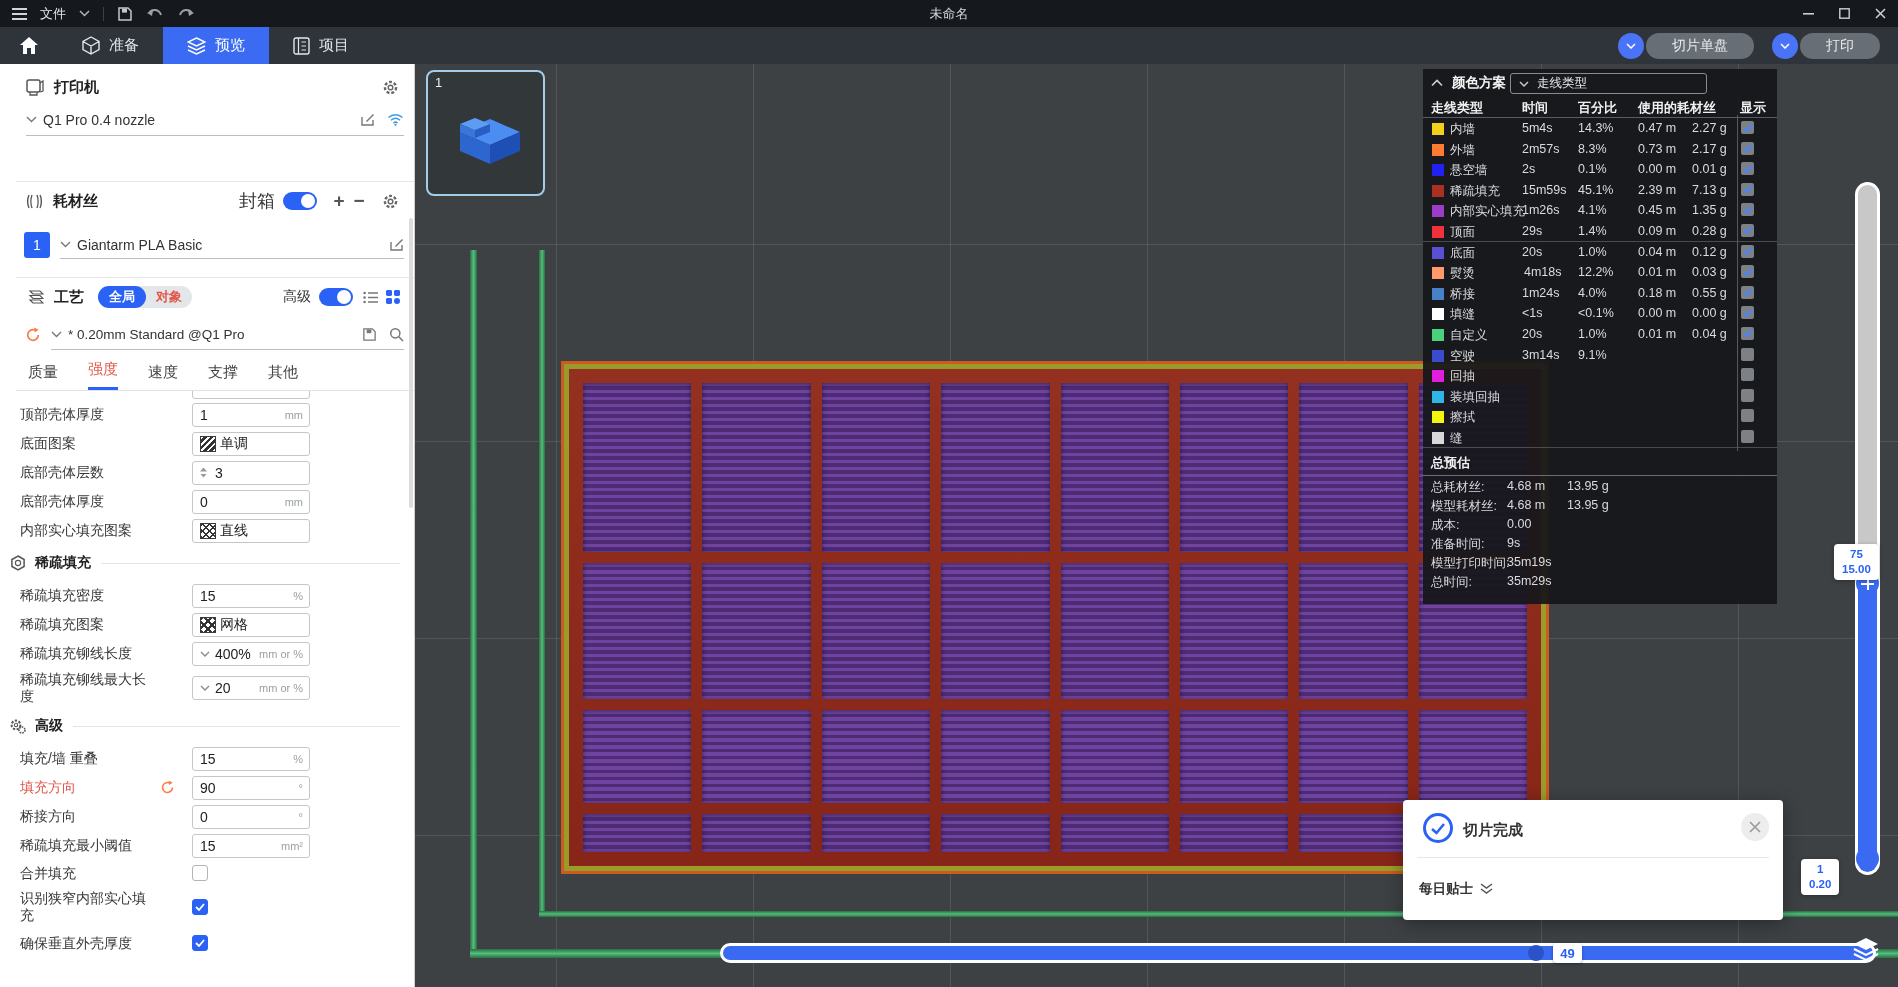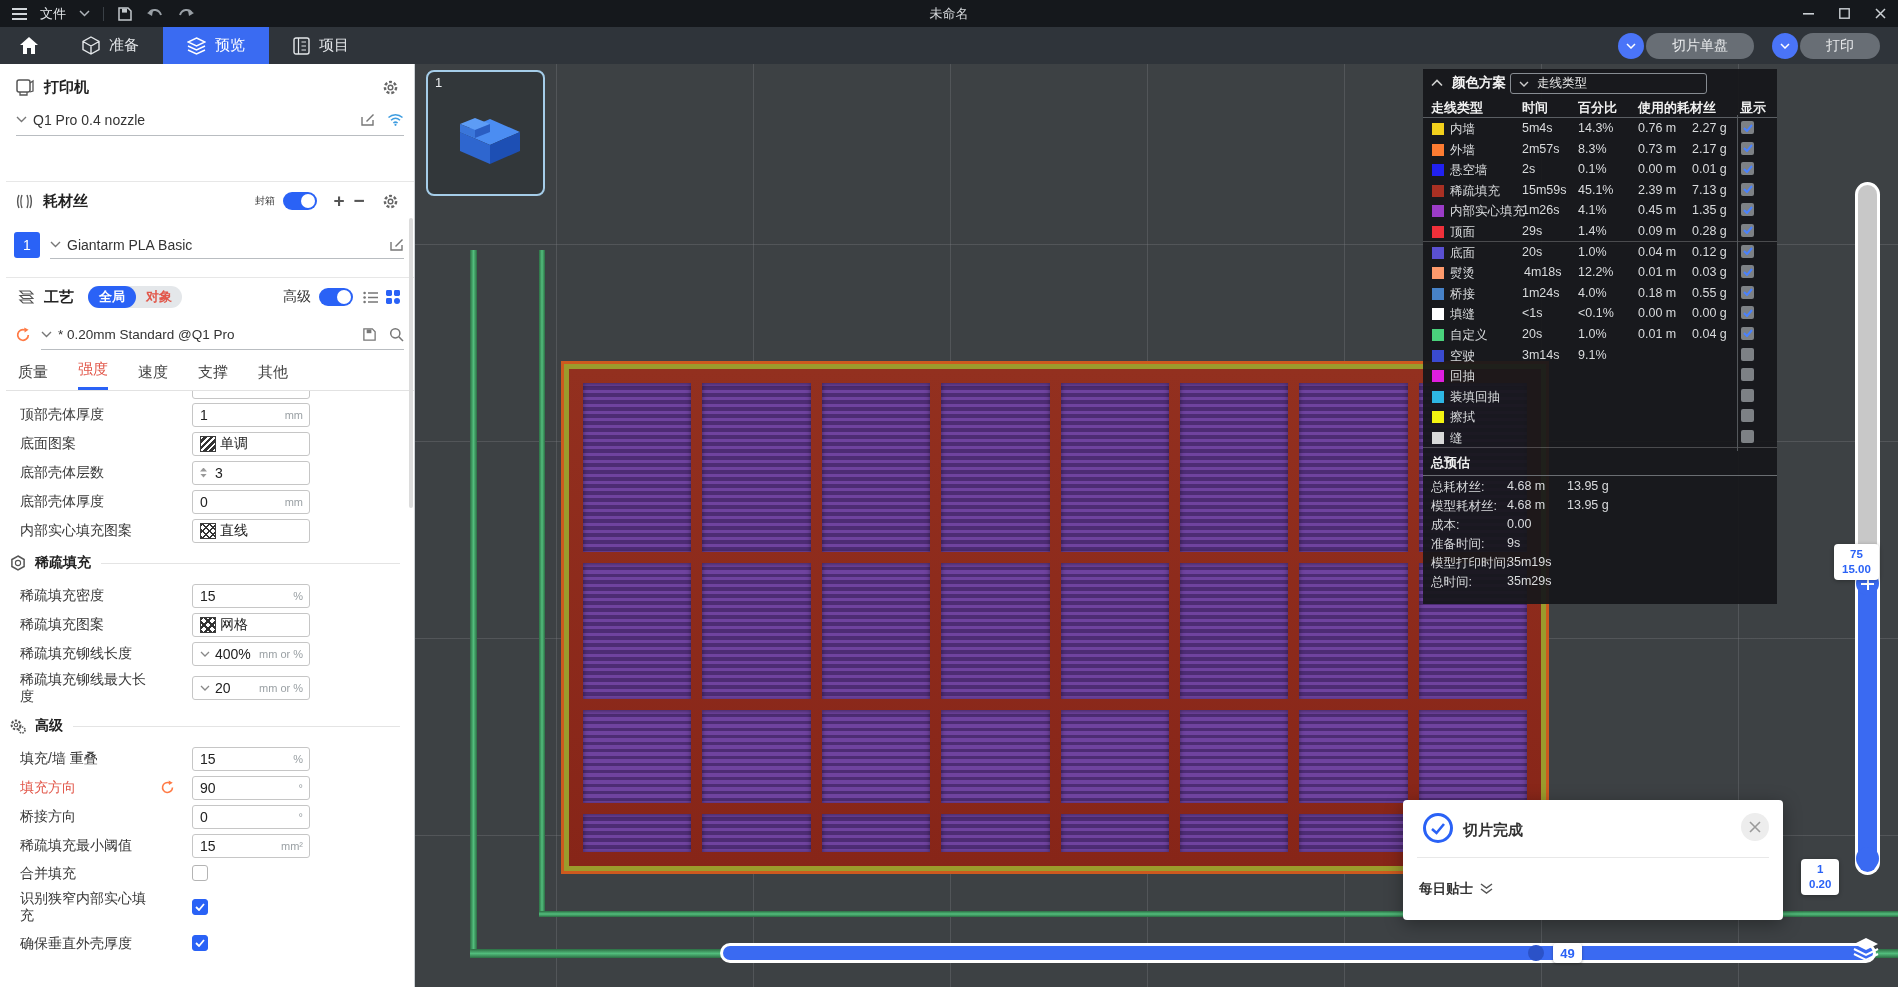--- a/index.html
+++ b/index.html
@@ -23,21 +23,21 @@
   .home-cell { width:58px; display:flex; align-items:center; justify-content:center; }
   .tab { display:flex; align-items:center; gap:9px; padding:0 24px; font-size:15px; cursor:pointer; }
   .tab.active { background:#3a6bf2; color:#fff; }
   .tb-actions { margin-left:auto; display:flex; align-items:center; gap:18px; padding-right:18px; }
   .split-btn { display:flex; align-items:center; }
   .split-btn .drop { width:26px; height:26px; border-radius:13px; background:#4a74f8; display:flex; align-items:center; justify-content:center; }
   .split-btn .body { height:26px; border-radius:13px; background:#686e75; color:#e8eaec; font-size:14px; display:flex; align-items:center; padding:0 26px; margin-left:2px; }
 
   
   .lp { position:absolute; left:0; top:64px; width:415px; bottom:0; background:#fff; border-right:1px solid #ccd1d5; z-index:10; color:#333; }
-  .lp-abs { position:absolute; left:6px; right:0; }
+  .lp-abs { position:absolute; left:16px; right:0; }
   .hdr { display:flex; align-items:center; font-weight:bold; font-size:15px; color:#222; padding-left:10px; }
   .hdr .htxt { margin-left:10px; }
   .flexsp { flex:1; }
   .drop-row { display:flex; align-items:center; border-bottom:1px solid #b9bdc1; margin:0 10px; height:100%; font-size:14px; color:#333; }
   .drop-row .val { margin-left:6px; }
   .divider-h { height:1px; background:#e7e7e7; }
   .gray-input { position:absolute; left:90px; right:12px; top:0; height:27px; background:#eceef0; border-radius:3px; display:flex; align-items:center; padding:0 8px; color:#8a9096; font-size:14px; gap:6px; }
   .tog { width:34px; height:18px; border-radius:9px; background:#2a62f6; position:relative; cursor:pointer; }
   .tog::after { content:""; position:absolute; right:2px; top:2px; width:14px; height:14px; border-radius:50%; background:#fff; }
   .pm { font-size:19px; color:#555; width:20px; text-align:center; cursor:pointer; line-height:18px; }
@@ -278,21 +278,21 @@
 
 
   <div class="lp-abs divider-h" style="top:117px"></div>
 
   <div class="lp-abs hdr" style="top:124px;height:26px;">
     <svg width="17" height="17" viewBox="0 0 17 17">
         <path d="M3 2 C1.2 5.5 1.2 11.5 3 15 M6 2 C4.6 5.5 4.6 11.5 6 15 M11 2 C12.4 5.5 12.4 11.5 11 15 M14 2 C15.8 5.5 15.8 11.5 14 15" fill="none" stroke="#555" stroke-width="1.4"></path>
       </svg>
     <span class="htxt">耗材丝</span>
     <span class="flexsp"></span>
-    <span style="font-size:10px;font-weight:normal;color:#333">封箱</span>
+    <span style="font-size:18px;font-weight:normal;color:#333">封箱</span>
     <span class="tog" style="margin:0 12px 0 8px"></span>
     <span class="pm">+</span>
     <span class="pm" style="margin-right:14px">−</span>
     <svg style="margin-right:16px" width="15" height="15" viewBox="0 0 15 15">
         <circle cx="7.5" cy="7.5" r="5.6" fill="none" stroke="#666" stroke-width="2.4" stroke-dasharray="2.9 1.95"></circle>
         <circle cx="7.5" cy="7.5" r="2.3" fill="none" stroke="#666" stroke-width="1.4"></circle>
       </svg>
   </div>
 
   <div class="lp-abs" style="top:167px;height:28px;display:flex;align-items:center;">
@@ -609,21 +609,21 @@
       <span style="left:155px">百分比</span>
       <span style="left:215px">使用的耗材丝</span>
       <span style="left:317px">显示</span>
     </div>
     <div id="lgRows">
         <div class="lg-row">
           <i class="sw" style="background:#f2d01c"></i>
           <span style="left:27px">内墙</span>
           <span style="left:99px">5m4s</span>
           <span style="left:155px">14.3%</span>
-          <span style="left:215px">0.76 m</span>
+          <span style="left:215px">0.47 m</span>
           <span style="left:269px">2.27 g</span>
           <span class="lg-cb">
             <svg width="10" height="8">
               <polyline points="1,4 4,7 9,1" fill="none" stroke="#4a82ff" stroke-width="2"></polyline>
             </svg>
           </span>
         </div>
         <div class="lg-row">
           <i class="sw" style="background:#fd7c32"></i>
           <span style="left:27px">外墙</span>

